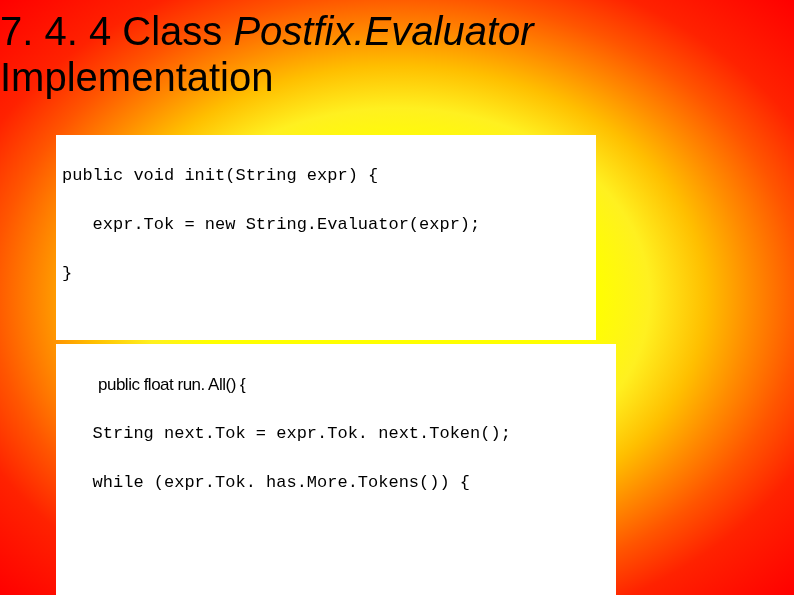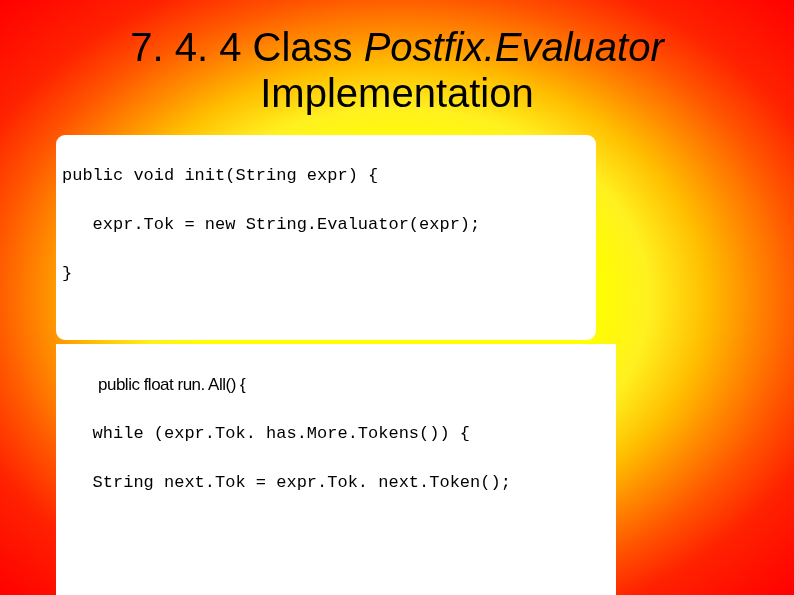--- a/index.html
+++ b/index.html
@@ -18,24 +18,23 @@
       #ffff00 35%,
       #fff020 45%,
       #ffbf00 55%,
       #ff8c00 63%,
       #ff5500 72%,
       #ff2200 82%,
       #ff0000 100%);
   }
   .title {
     position: absolute;
-    top: 24px;
+    top: 8px;
     left: 0;
     width: 100%;
-    text-align: center;
     font-size: 40px;
     color: #000;
     line-height: 1.15;
     font-weight: normal;
   }
   .title .italic { font-style: italic; }
   .code-container {
     position: absolute;
     top: 135px;
     left: 56px;
@@ -46,21 +45,20 @@
     font-family: "Courier New", Courier, monospace;
     font-size: 17px;
     line-height: 1.45;
     color: #000;
     padding: 4px 6px;
     white-space: pre;
   }
   .code-block-1 {
     width: 540px;
     margin-bottom: 4px;
-    border-radius: 9px;
   }
   .code-block-2 {
     width: 560px;
   }
   .line { white-space: pre; }
   .sig { font-family: Arial, sans-serif; font-size: 17px; letter-spacing: -0.5px; margin-left: 36px; }
 </style>
 </head>
 <body>
 
@@ -74,22 +72,22 @@
   <div class="code-container">
 
     <div class="code-block code-block-1">
 <div class="line">public void init(String expr) {</div>
 <div class="line">   expr.Tok = new String.Evaluator(expr);</div>
 <div class="line">}</div>
     </div>
 
     <div class="code-block code-block-2">
 <div class="line sig">public float run. All() {</div>
+<div class="line">   String next.Tok = expr.Tok. next.Token();</div>
 <div class="line">   while (expr.Tok. has.More.Tokens()) {</div>
-<div class="line">   String next.Tok = expr.Tok. next.Token();</div>
 <div class="line"> </div>
 
 
 
 
     </div>
 
   </div>
 
 </div>

